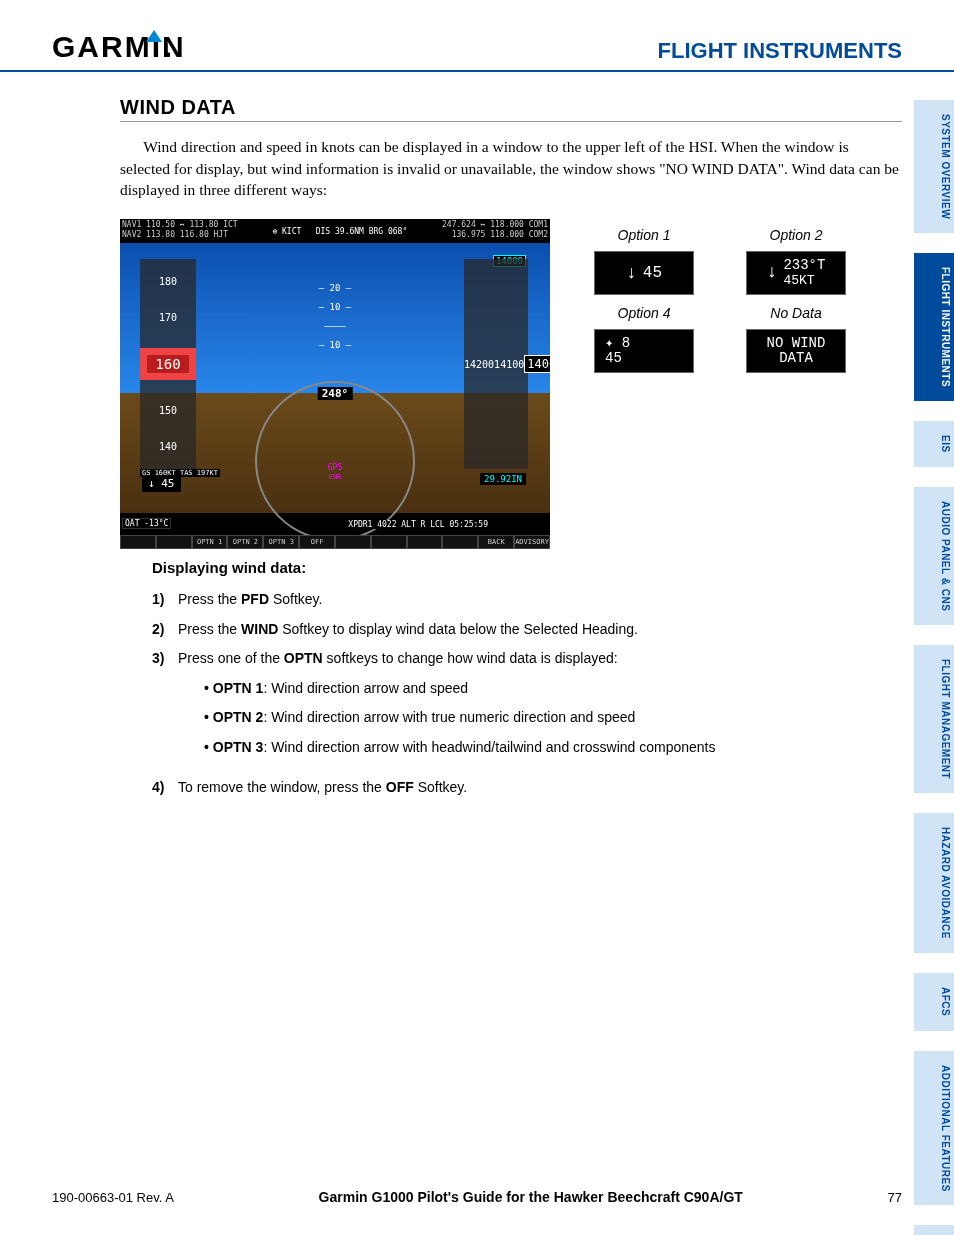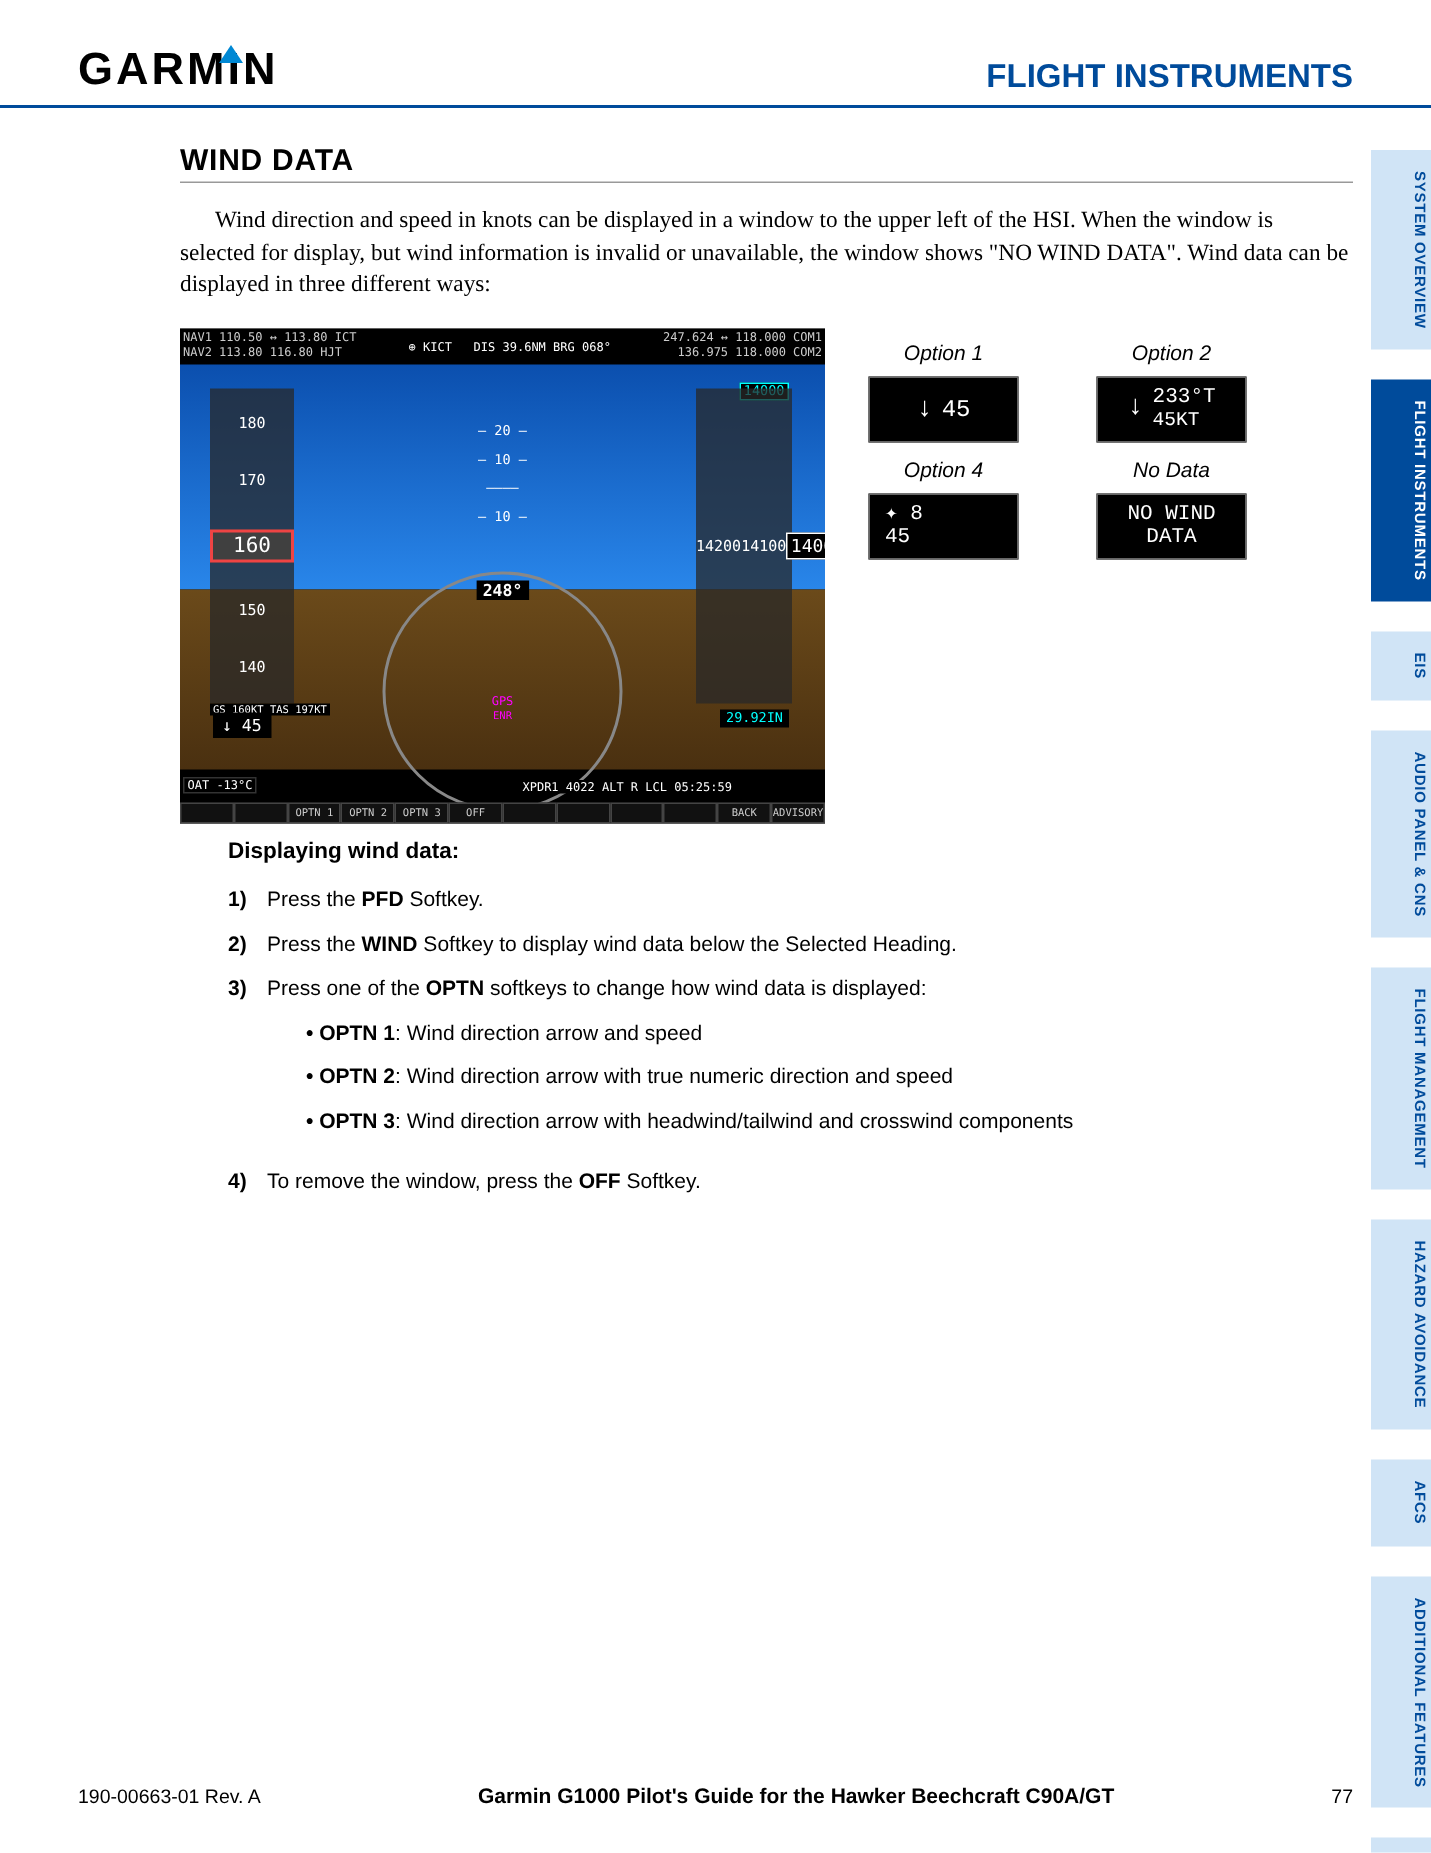--- a/index.html
+++ b/index.html
@@ -7,30 +7,30 @@
   .page { position: relative; width: 954px; height: 1235px; padding: 30px 0 0 0; }
   .header { display: flex; justify-content: space-between; align-items: flex-end; padding: 0 52px 6px 52px; border-bottom: 2px solid #004b9b; margin-bottom: 24px; }
   .logo { display: flex; align-items: flex-end; gap: 2px; }
   .logo-text { font-family: Arial, sans-serif; font-weight: bold; font-size: 30px; letter-spacing: 2px; color: #000; }
   .logo-tri { width: 0; height: 0; border-left: 8px solid transparent; border-right: 8px solid transparent; border-bottom: 12px solid #0088d4; margin-bottom: 22px; margin-left: -42px;}
   .logo-dot { font-size: 30px; font-weight: bold; }
   .header-title { color: #004b9b; font-weight: bold; font-size: 22px; }
   .content { padding: 0 52px 0 120px; }
   .section-title { font-weight: 800; font-size: 20px; border-bottom: 1px solid #999; padding-bottom: 2px; margin-bottom: 14px; letter-spacing: 0.5px;}
   .intro { font-family: Georgia, 'Times New Roman', serif; font-size: 15.5px; line-height: 1.4; text-indent: 1.5em; margin-bottom: 18px; }
-  .figure-area { display: flex; gap: 15px; align-items: flex-start; margin: 10px 0 10px 0;}
+  .figure-area { display: flex; gap: 30px; align-items: flex-start; margin: 10px 0 10px 0;}
   .pfd { width: 430px; height: 330px; background: #000; position: relative; font-family: monospace; font-size: 9px; color: #fff; overflow: hidden; }
   .pfd-top { position: absolute; top: 0; left: 0; right: 0; height: 24px; background: #000; display: flex; justify-content: space-between; padding: 1px 2px; }
   .nav-box { background: #000; color: #ccc; font-size: 8px; line-height: 1.2;}
   .wpt { font-size: 8px; color: #fff; align-self: center;}
   .sky { position: absolute; top: 24px; left: 0; right: 0; height: 150px; background: linear-gradient(#0b4fae, #2986ea); }
   .ground { position: absolute; top: 174px; left: 0; right: 0; height: 120px; background: linear-gradient(#6b4a1a, #4a3010); }
   .speed-tape { position: absolute; left: 20px; top: 40px; width: 56px; height: 210px; background: rgba(40,40,40,0.75); display:flex; flex-direction:column; justify-content:space-around; align-items:center; padding:4px 0; font-size:10px;}
   .speed-tape div { width:100%; text-align:center;}
-  .speed-tape .cur { background:#404040; font-size:14px; border:2px solid #ef4444; padding:1px 0;}
+  .speed-tape .cur { background:#b91c1c; font-size:14px; border:7px solid #ef4444; padding:1px 0;}
   .alt-tape { position: absolute; right: 22px; top: 40px; width: 64px; height: 210px; background: rgba(40,40,40,0.75); display:flex; justify-content:space-around; align-items:center; padding:4px 0; font-size:10px;}
   .alt-tape .cur { background:#000; font-size:12px; border:1px solid #fff; padding:1px 2px;}
   .pitch-ladder { position:absolute; left:50%; top:55px; transform:translateX(-50%); width:120px; text-align:center; font-size:9px;}
   .pitch-ladder div { margin:9px 0; color:#fff;}
   .hdg { position:absolute; left:50%; top:168px; transform:translateX(-50%); color:#fff; font-size:11px; background:#000; padding:0 4px;font-weight:bold;}
   .wind-box-small { position:absolute; left:22px; top:256px; background:#000; color:#fff; padding:2px 6px; font-size:11px;}
   .baro { position:absolute; right:24px; top:254px; background:#000; color:#0ff; padding:1px 4px; font-size:9px;}
   .gs { position:absolute; left:20px; top:250px; font-size:7px; color:#fff; background:#000; padding:0 2px;}
   .sel-alt { position:absolute; right:24px; top:36px; color:#0ff; font-size:9px; background:#000; padding:0 2px; border:1px solid #0ff;}
   .compass { position:absolute; left:50%; bottom:18px; transform:translateX(-50%); width:160px; height:120px; }

